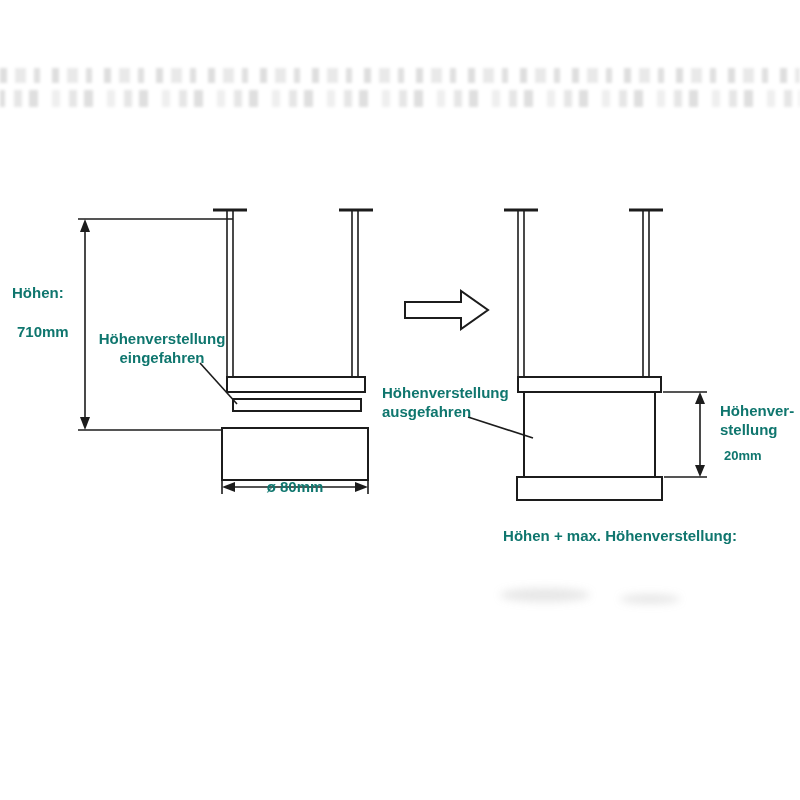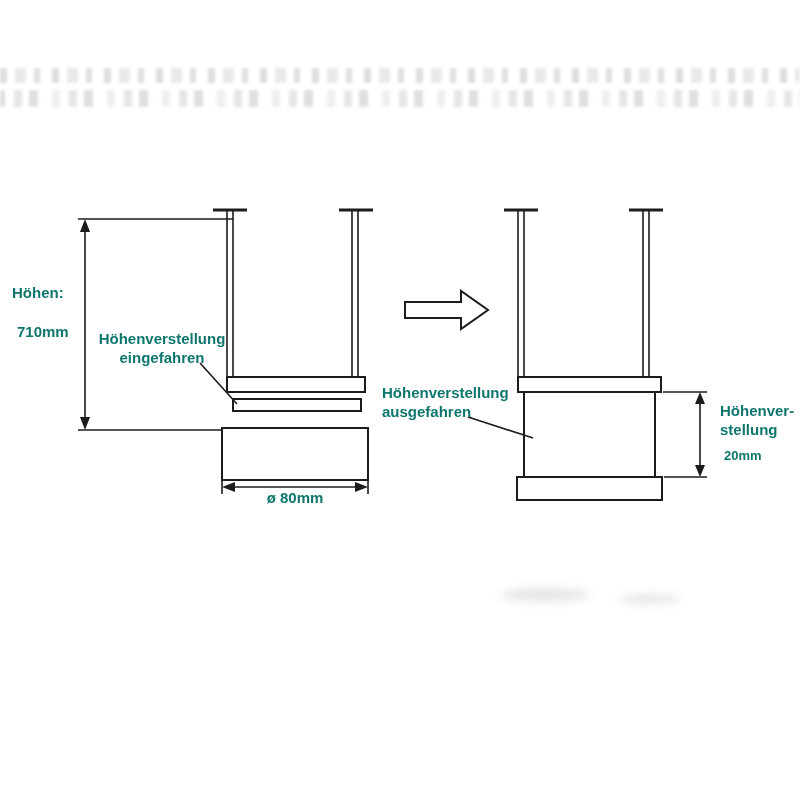--- a/index.html
+++ b/index.html
@@ -127,29 +127,32 @@
   </div>
   <div class="lbl sz15" style="left:17px;top:323px;">
     <span class="ln">710mm</span>
   </div>
 
   <div class="lbl sz15 center" style="left:92px;top:330px;width:140px;">
     <span class="ln">Höhenverstellung</span>
     <span class="ln">eingefahren</span>
   </div>
 
-  <div class="lbl sz15 center" style="left:235px;top:489px;width:120px;">
+  <div class="lbl sz15 center" style="left:235px;top:478px;width:120px;">
     <span class="ln">ø 80mm</span>
   </div>
 
   <div class="lbl sz15" style="left:382px;top:384px;">
     <span class="ln">Höhenverstellung</span>
     <span class="ln">ausgefahren</span>
   </div>
 
   <div class="lbl sz15" style="left:720px;top:402px;width:92px;">
     <span class="ln">Höhenver-</span>
     <span class="ln">stellung</span>
     <span class="ln sz13" style="margin-top:8px;margin-left:4px;">20mm</span>
   </div>
 
+  <div class="lbl sz15 center" style="left:455px;top:527px;width:330px;">
+    <span class="ln">Höhen + max. Höhenverstellung:</span>
+  </div>
 
 </div>
 
 </body></html>

